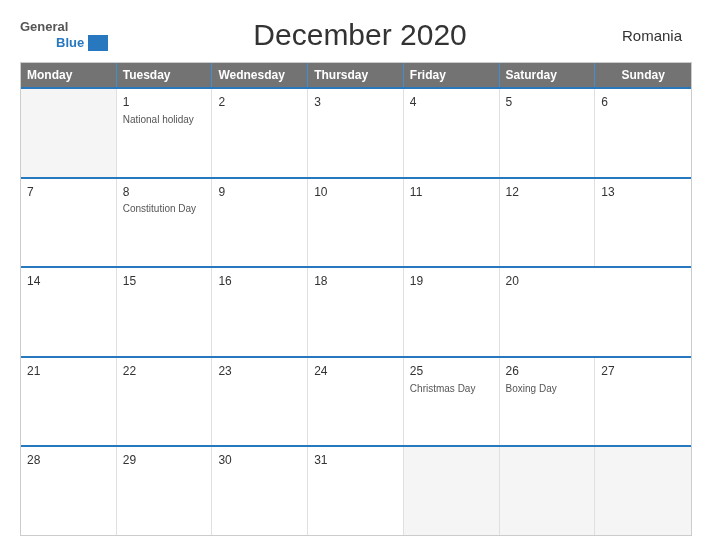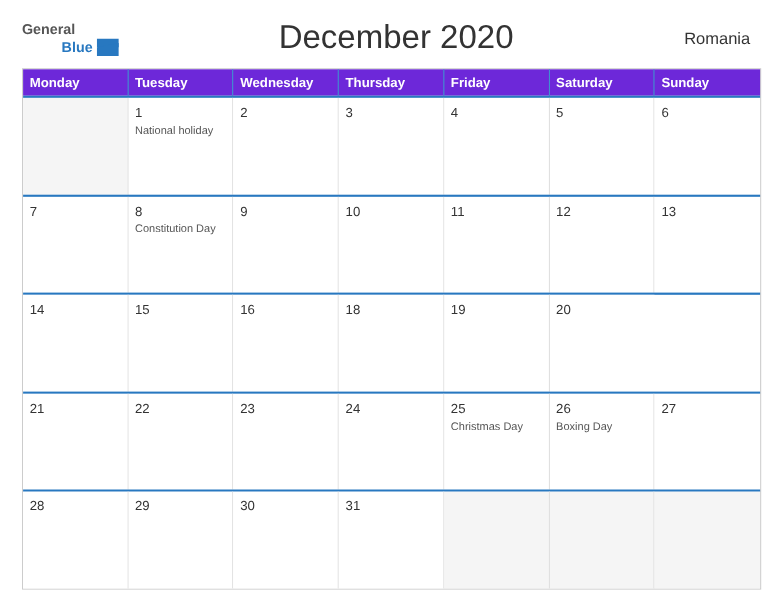--- a/index.html
+++ b/index.html
@@ -45,31 +45,31 @@
     }
     .calendar {
       flex: 1;
       display: flex;
       flex-direction: column;
       border: 1px solid #ccc;
     }
     .cal-header-row {
       display: grid;
       grid-template-columns: repeat(7, 1fr);
-      background: #6d28d9;
+      background: #737373;
     }
     .cal-header-cell {
       color: #fff;
       font-size: 12px;
       font-weight: bold;
       padding: 5px 6px;
       text-align: left;
       border-right: 1px solid #4090d0;
     }
-    .cal-header-cell:last-child { border-right: none; }
+    .cal-header-cell:last-child { border-right: none; text-align: center; }
     .cal-body {
       flex: 1;
       display: flex;
       flex-direction: column;
     }
     .cal-week {
       display: grid;
       grid-template-columns: repeat(7, 1fr);
       flex: 1;
       border-top: 2px solid #2878c0;

